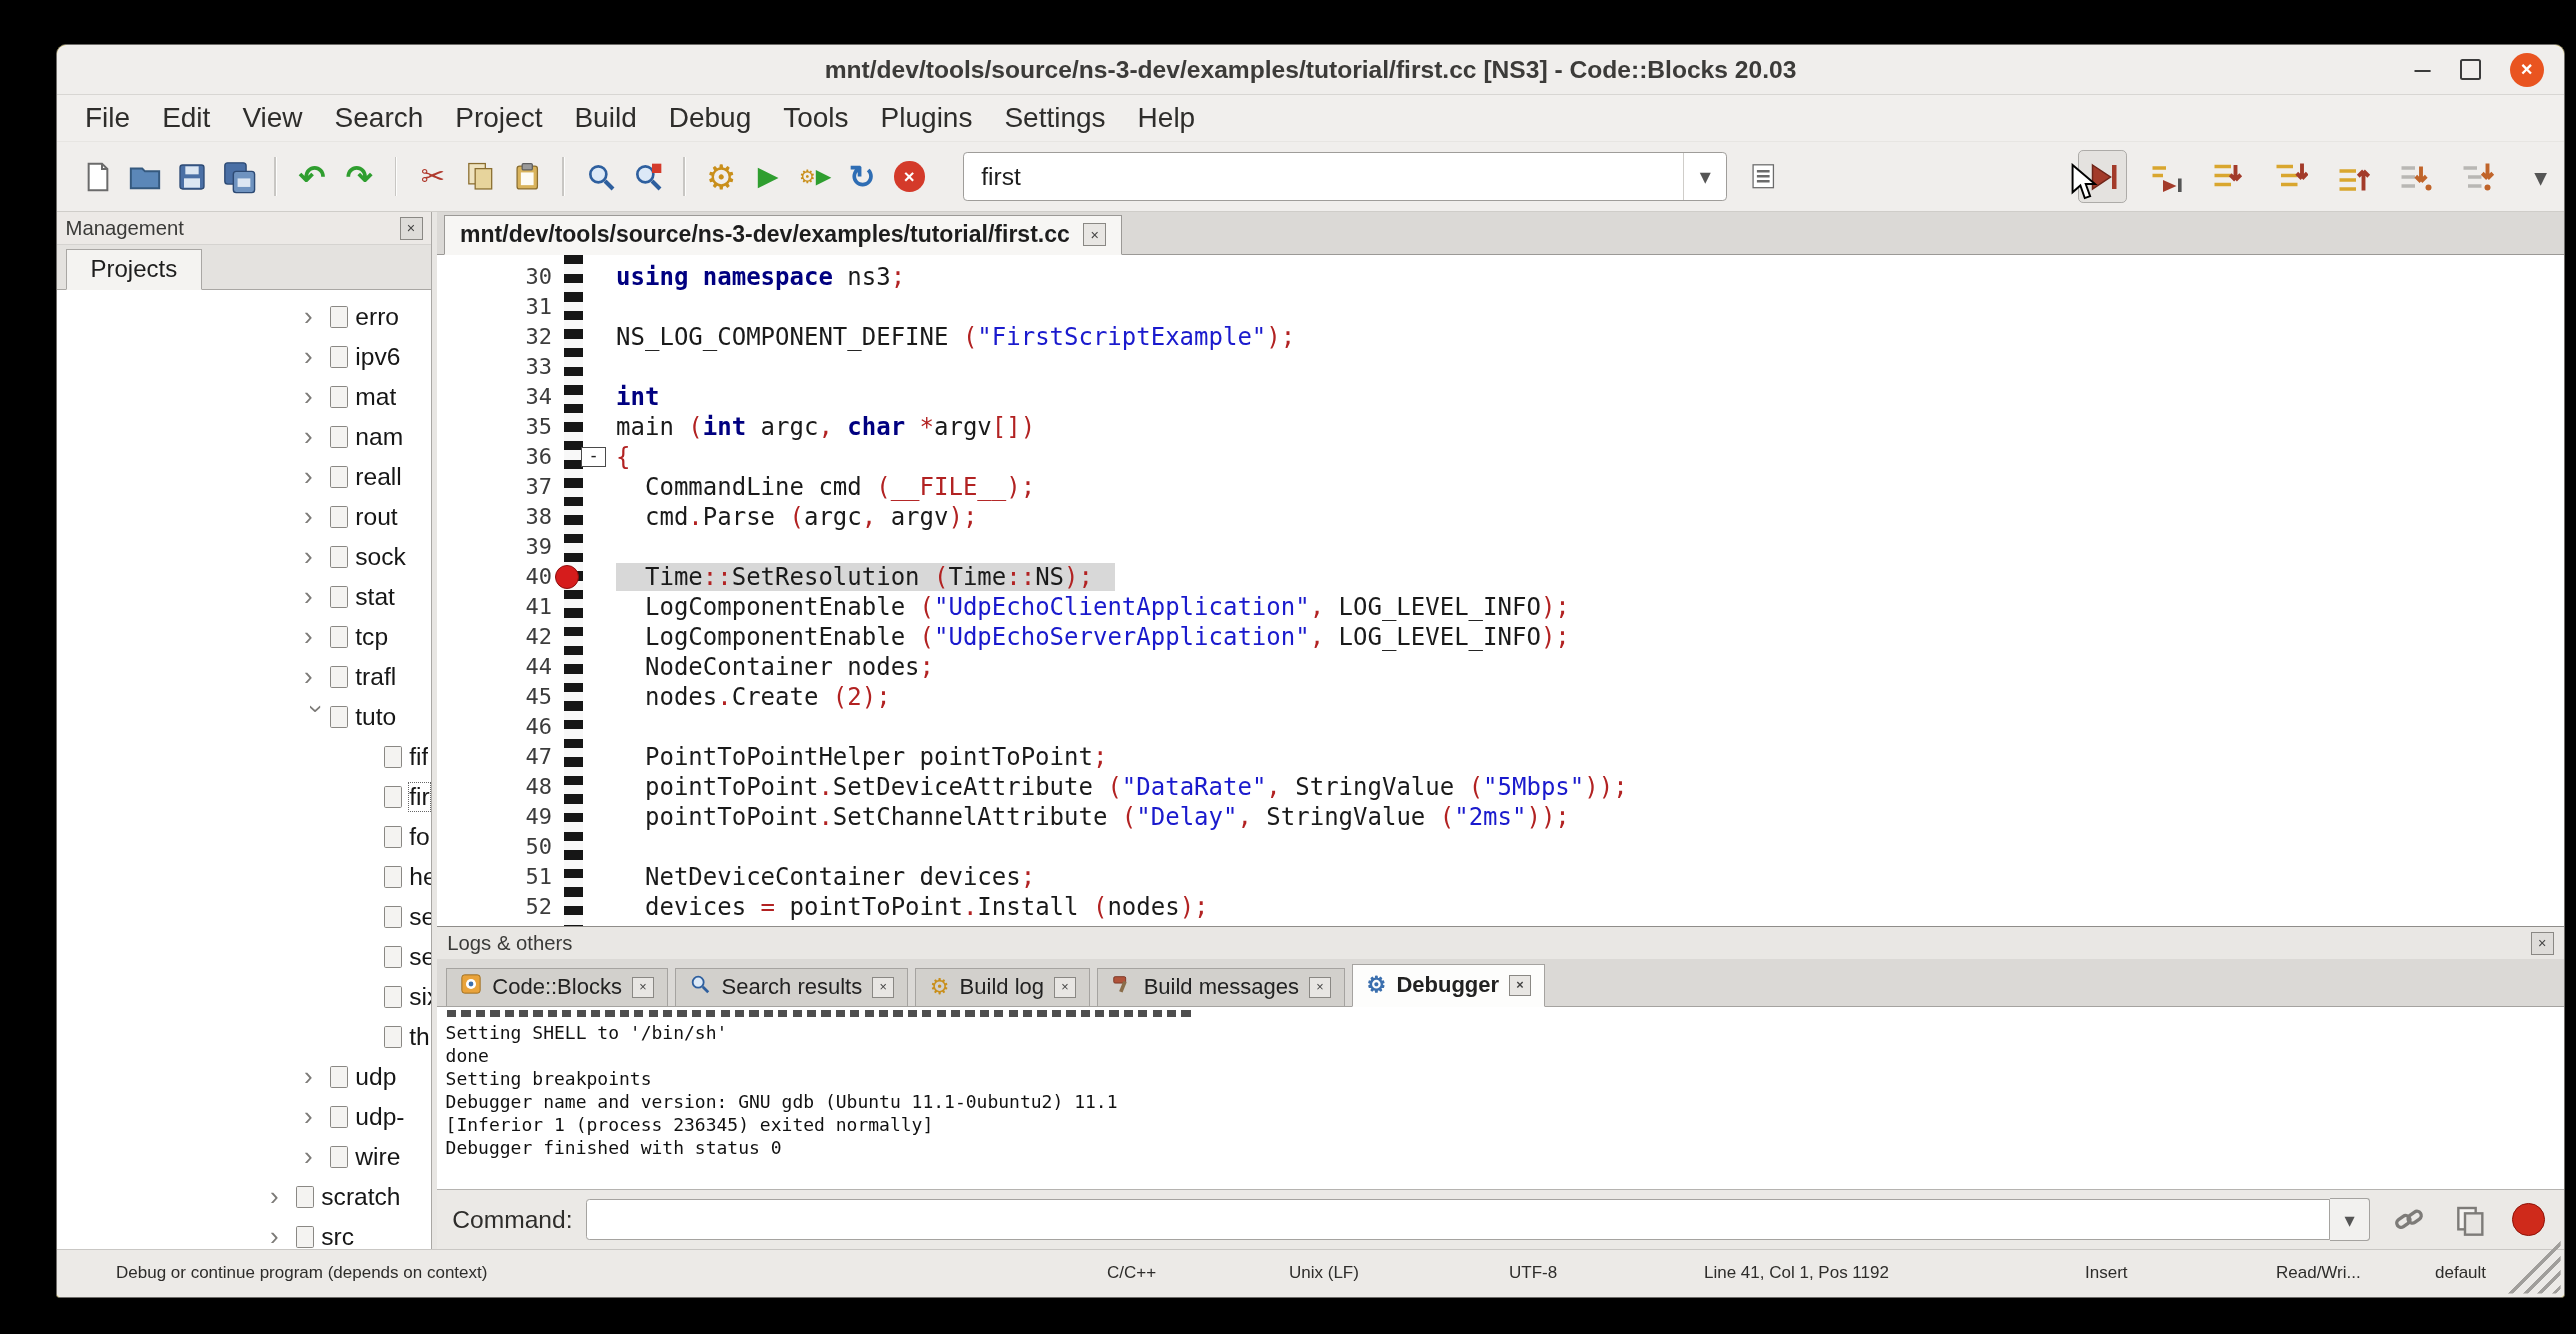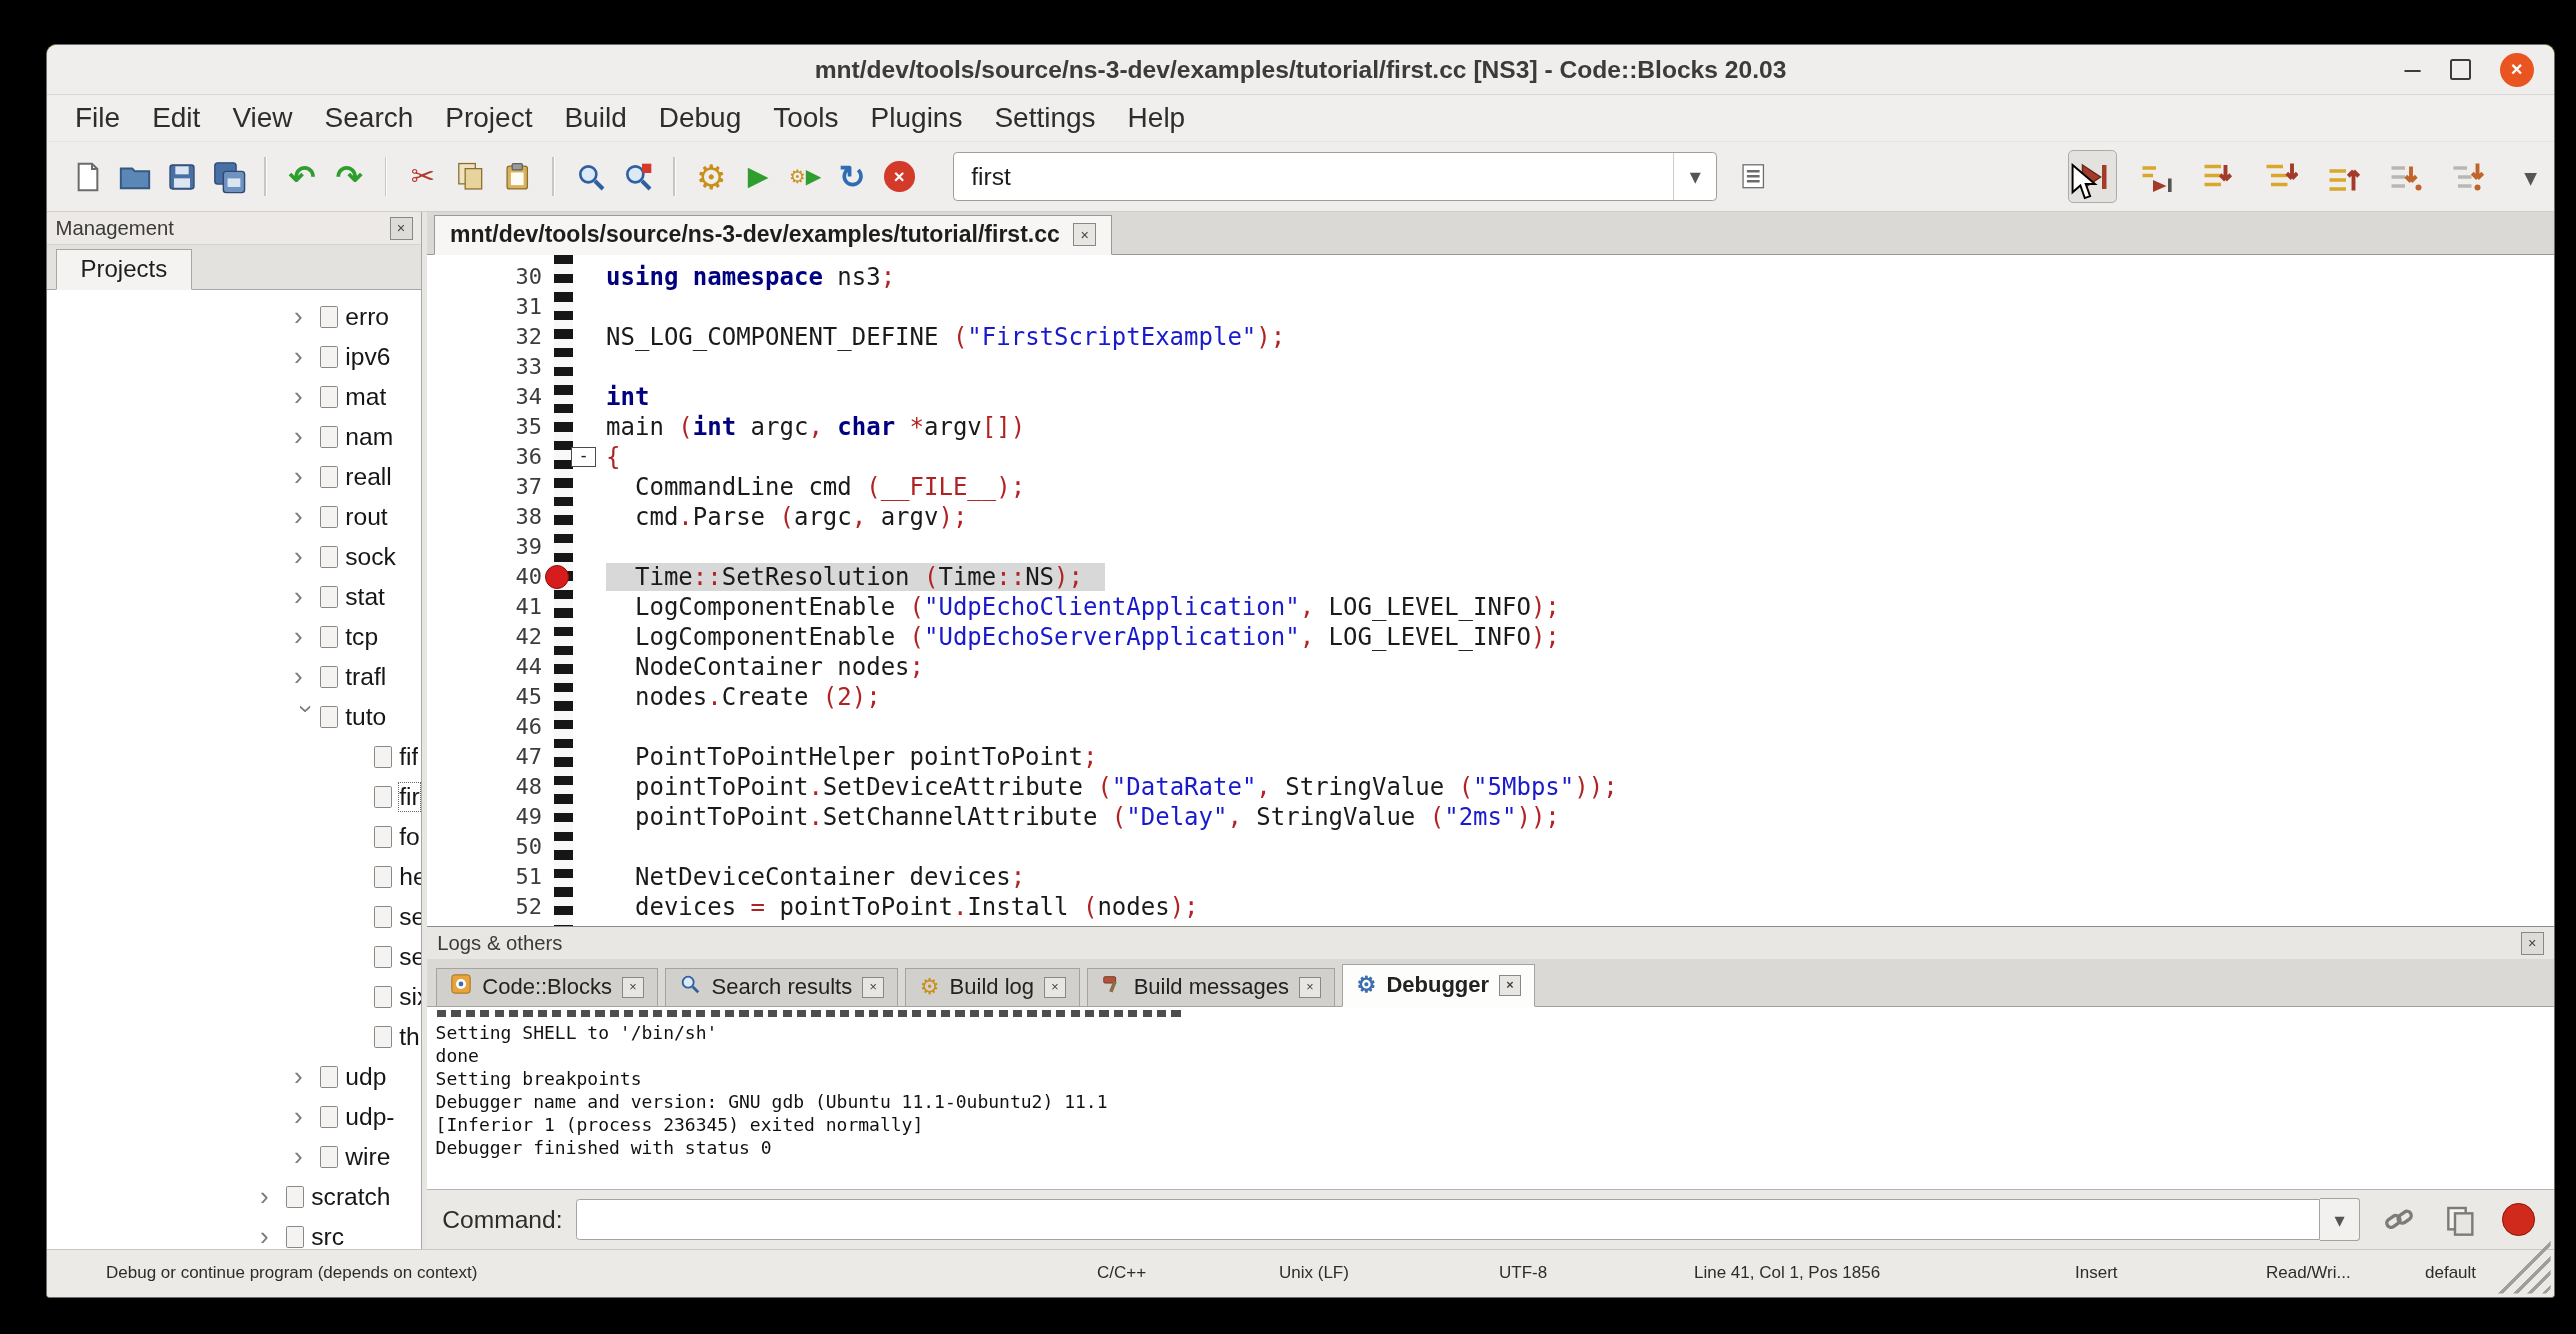--- a/index.html
+++ b/index.html
@@ -1,18 +1,18 @@
 <!DOCTYPE html>
 <html style="font-size:13.5px"><head>
 <meta charset="utf-8">
 <style>
   html,body{margin:0;padding:0;}
   body{width:2576px;height:1335px;background:#000;position:relative;overflow:hidden;
        font-family:"Liberation Sans",sans-serif;color:#2e2d2b;}
-  .window{position:absolute;left:46px;top:44px;width:2507px;height:1252px;background:#fde047;
+  .window{position:absolute;left:56px;top:44px;width:2507px;height:1252px;background:#fde047;
           border:0.8px solid #6f6d6a;border-radius:10.2px 10.2px 3.4px 3.4px;overflow:hidden;
           display:flex;flex-direction:column;justify-content:center;}
   
   .titlebar{height:49px;flex:0 0 49px;background:#f0eeec;border-bottom:0.8px solid #d8d6d3;
             position:relative;display:flex;align-items:center;}
   .title{position:absolute;left:0;right:0;text-align:center;font-weight:bold;font-size:24.6px;color:#3c3b39;}
   .win-controls{margin-left:auto;display:flex;align-items:center;gap:29px;padding-right:20.3px;z-index:2;}
   .minbtn{font-size:29px;color:#3b3b3b;line-height:17px;}
   .maxbtn{width:17px;height:17px;border:2.5px solid #3b3b3b;border-radius:2.5px;}
   .closebtn{width:34px;height:34px;border-radius:50%;background:#e95420;color:#fff;font-size:20.3px;
@@ -527,21 +527,21 @@
         </div>
       </div>
     </div>
   </div>
 
   <div class="statusbar" id="statusbar">
       <span class="sb-item" style="left: 59px;">Debug or continue program (depends on context)</span>
       <span class="sb-item" style="left: 1050px;">C/C++</span>
       <span class="sb-item" style="left: 1232px;">Unix (LF)</span>
       <span class="sb-item" style="left: 1452px;">UTF-8</span>
-      <span class="sb-item" style="left: 1647px;">Line 41, Col 1, Pos 1856</span>
+      <span class="sb-item" style="left: 1647px;">Line 41, Col 1, Pos 1192</span>
       <span class="sb-item" style="left: 2028px;">Insert</span>
       <span class="sb-item" style="left: 2219px;">Read/Wri...</span>
       <span class="sb-item" style="left: 2378px;">default</span>
     </div>
   <div class="grip"></div>
 </div>
 
 <svg class="cursor" width="30.5" height="39" viewBox="0 0 30 40">
   <path d="M2 2 L2 30 L10 23 L14.5 36 L20 34 L15.5 21.5 L25 21.5 Z" fill="#fff" stroke="#000" stroke-width="2"></path>
 </svg>

